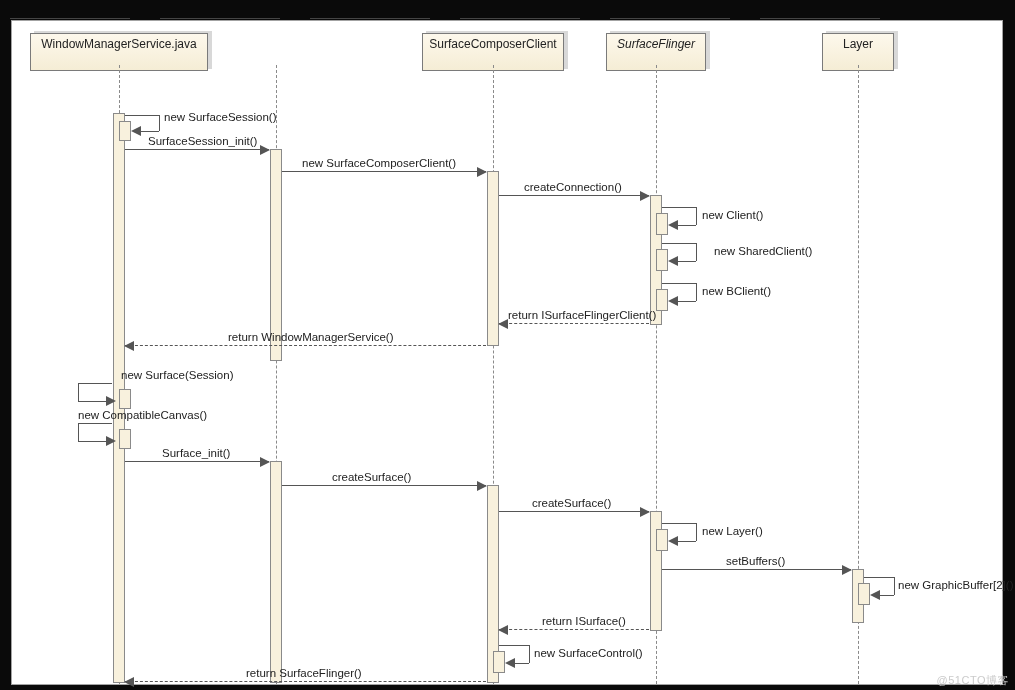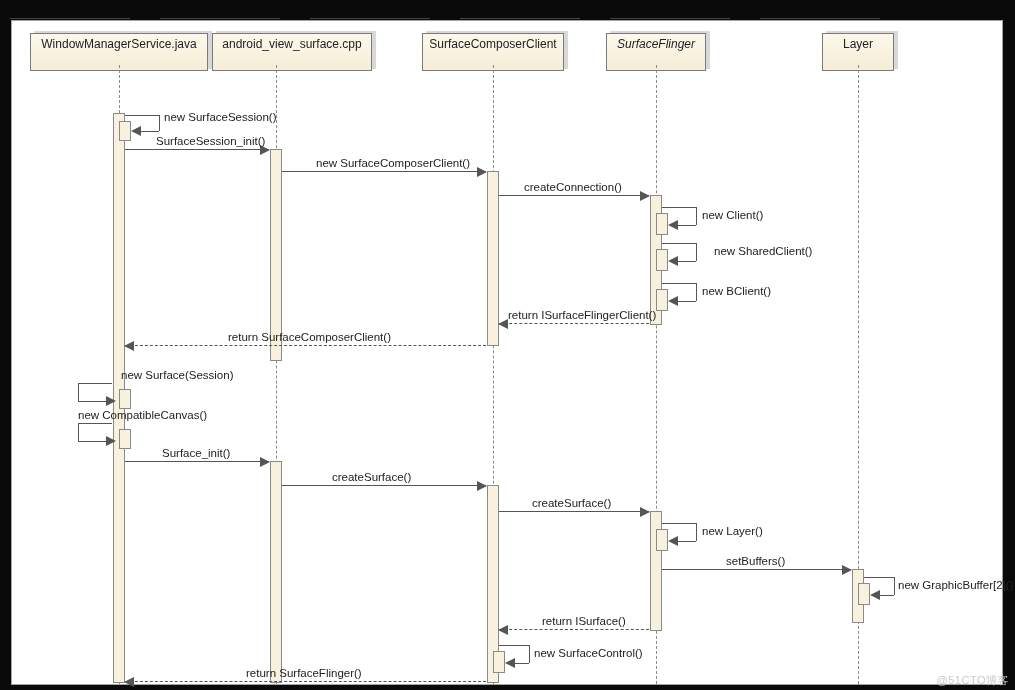--- a/index.html
+++ b/index.html
@@ -171,28 +171,20 @@
     <div class="participant-wrap" style="left:18px; width:178px;">
       <div class="shadow" style="position:absolute;left:4px;top:4px;width:178px;height:38px;background:#d8d8d8;"></div>
       <div class="participant" style="left:0;width:178px;position:relative;">
         <div class="head">
             <span>WindowManagerService.java</span>
           </div>
       </div>
     </div>
     <div class="lifeline" style="left:107px;"></div>
 
-    <div class="participant-wrap" style="left:200px; width:160px;">
-      <div class="shadow" style="position:absolute;left:4px;top:4px;width:160px;height:38px;background:#d8d8d8;"></div>
-      <div class="participant" style="left:0;width:160px;position:relative;">
-        <div class="head">
-            <span>android_view_surface.cpp</span>
-          </div>
-      </div>
-    </div>
     <div class="lifeline" style="left:264px;"></div>
 
     <div class="participant-wrap" style="left:410px; width:142px;">
       <div class="shadow" style="position:absolute;left:4px;top:4px;width:142px;height:38px;background:#d8d8d8;"></div>
       <div class="participant" style="left:0;width:142px;position:relative;">
         <div class="head">
             <span>SurfaceComposerClient</span>
           </div>
       </div>
     </div>
@@ -245,26 +237,26 @@
       <div class="h1" style="width:34px;"></div>
       <div class="v" style="left:34px; height:16px;"></div>
       <div class="h2" style="top:16px; left:8px; width:26px;"></div>
       <div class="head" style="top:11px; left:6px;"></div>
     </div>
     <div class="msg-label" style="left:152px; top:90px;">new SurfaceSession()</div>
 
     <div class="arrow" style="left:113px; top:128px; width:144px;">
         <div class="head-right"></div>
       </div>
-    <div class="msg-label" style="left:144px; top:114px;">SurfaceSession_init()</div>
+    <div class="msg-label" style="left:136px; top:114px;">SurfaceSession_init()</div>
 
     <div class="arrow" style="left:270px; top:150px; width:204px;">
         <div class="head-right"></div>
       </div>
-    <div class="msg-label" style="left:304px; top:136px;text-align:right;">new SurfaceComposerClient()</div>
+    <div class="msg-label" style="left:290px; top:136px;text-align:right;">new SurfaceComposerClient()</div>
 
     <div class="arrow" style="left:487px; top:174px; width:150px;">
         <div class="head-right"></div>
       </div>
     <div class="msg-label" style="left:512px; top:160px;">createConnection()</div>
 
     <div class="selfcall" style="left:650px; top:186px;">
       <div class="h1" style="width:34px;"></div>
       <div class="v" style="left:34px; height:18px;"></div>
       <div class="h2" style="top:18px; left:8px; width:26px;"></div>
@@ -289,21 +281,21 @@
     <div class="msg-label" style="left:690px; top:264px;">new BClient()</div>
 
     <div class="arrow dashed" style="left:487px; top:302px; width:150px;">
         <div class="head-left"></div>
       </div>
     <div class="msg-label" style="left:496px; top:288px;">return ISurfaceFlingerClient()</div>
 
     <div class="arrow dashed" style="left:113px; top:324px; width:361px;">
         <div class="head-left"></div>
       </div>
-    <div class="msg-label" style="left:216px; top:310px;">return SurfaceComposerClient()</div>
+    <div class="msg-label" style="left:216px; top:310px;">return WindowManagerService()</div>
 
     <div class="selfcall" style="left:113px; top:362px;">
       <div class="h1" style="width:-34px;"></div>
     </div>
 
     <div style="position:absolute; left:66px; top:362px;">
       <div style="position:absolute;left:0;top:0;width:34px;border-top:1px solid #555;"></div>
       <div style="position:absolute;left:0;top:0;height:18px;border-left:1px solid #555;"></div>
       <div style="position:absolute;left:0;top:18px;width:28px;border-top:1px solid #555;"></div>
       <div style="position:absolute;left:28px;top:13px;width:0;height:0;border-top:5px solid transparent;border-bottom:5px solid transparent;border-left:10px solid #555;"></div>

